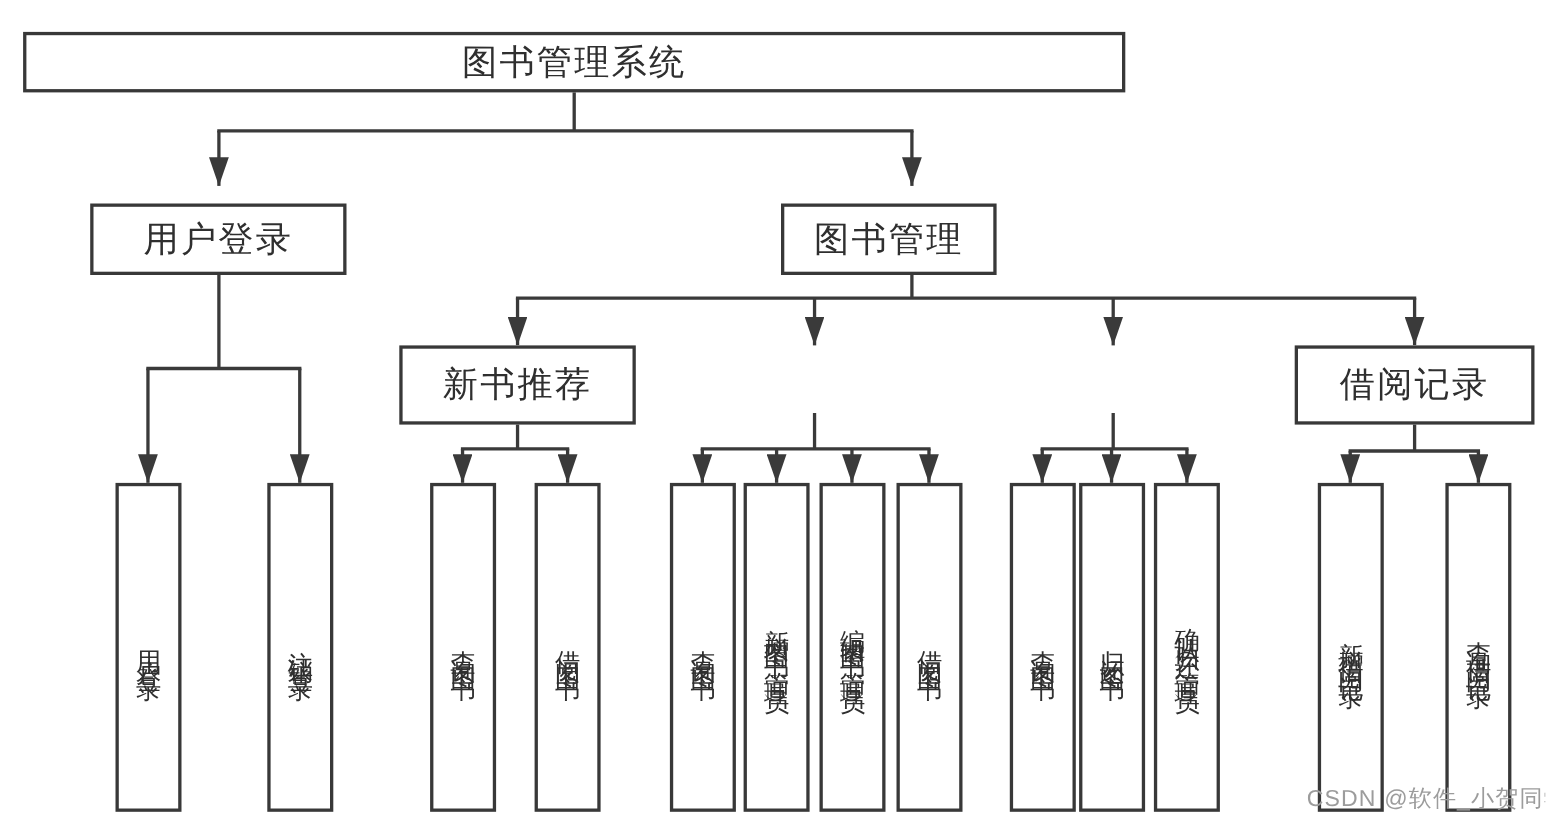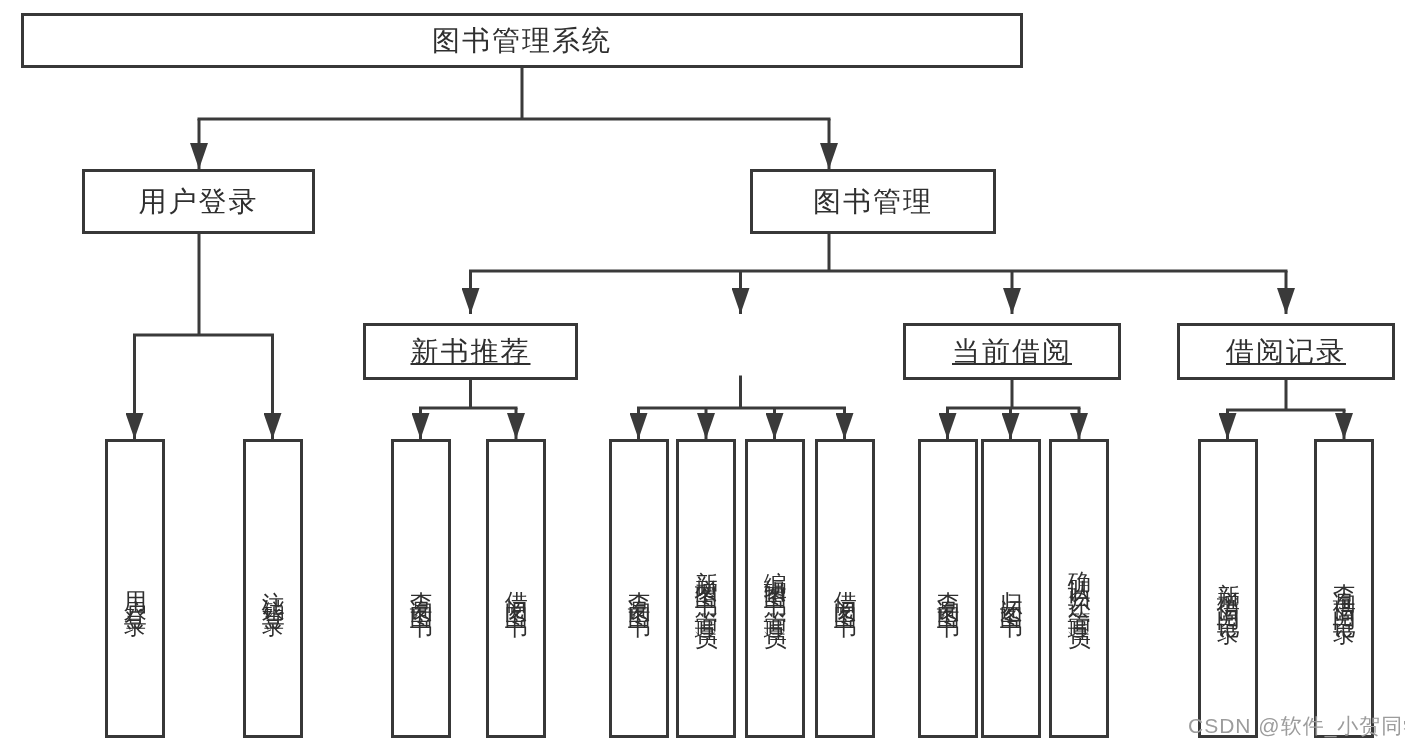--- a/index.html
+++ b/index.html
@@ -5,24 +5,24 @@
   html,body{margin:0;padding:0;background:#ffffff;}
   .canvas{
     position:relative;width:1405px;height:747px;background:#ffffff;overflow:hidden;
     font-family:"Liberation Sans","DejaVu Sans",sans-serif;color:#2f2f2f;
   }
   svg.wires{position:absolute;left:0;top:0;width:1405px;height:747px;}
   .box{
     position:absolute;box-sizing:border-box;border:3px solid #383838;background:#ffffff;
     display:flex;align-items:center;justify-content:center;
   }
-  .hlabel{font-size:28px;letter-spacing:2px;white-space:nowrap;}
+  .hlabel{font-size:32px;letter-spacing:2px;white-space:nowrap;margin-top:16px;}
   .root{left:21px;top:13px;width:1002px;height:55px;}
   .lvl2{top:169px;height:65px;}
-  .lvl3{top:323px;height:57px;text-decoration:underline;}
+  .lvl3{top:298px;height:72px;}
   .leaf{
     top:439px;width:60px;height:299px;
     writing-mode:vertical-rl;text-orientation:mixed;
     font-size:23px;letter-spacing:8px;line-height:1.1;
   }
   .watermark{
     position:absolute;left:1188px;top:712px;z-index:5;
     font-size:21px;letter-spacing:1px;color:#9c9c9c;white-space:nowrap;
   }
 </style>
@@ -70,24 +70,23 @@
 
       <path d="M1286 377 V410 M1227.5 410 H1344" stroke-linecap="square"></path>
       <line x1="1227.5" y1="410" x2="1227.5" y2="439" marker-end="url(#arw)"></line>
       <line x1="1344" y1="410" x2="1344" y2="439" marker-end="url(#arw)"></line>
     </g>
   </svg>
 
   <div class="box root hlabel">图书管理系统</div>
 
   <div class="box lvl2 hlabel" style="left:82px;width:233px;">用户登录</div>
-  <div class="box lvl2 hlabel" style="left:750px;width:246px;">图书管理</div>
+  <div class="box lvl2 hlabel" style="left:710px;width:196px;">图书管理</div>
 
   <div class="box lvl3 hlabel" style="left:363px;width:215px;">新书推荐</div>
-  <div class="box lvl3 hlabel" style="left:903px;width:218px;">当前借阅</div>
   <div class="box lvl3 hlabel" style="left:1177px;width:218px;">借阅记录</div>
 
   <div class="box leaf" style="left:105px;">用户登录</div>
   <div class="box leaf" style="left:243px;">注销登录</div>
   <div class="box leaf" style="left:391px;">查询图书</div>
   <div class="box leaf" style="left:486px;">借阅图书</div>
   <div class="box leaf" style="left:609px;">查询图书</div>
   <div class="box leaf" style="left:676px;">新增图书（管理员）</div>
   <div class="box leaf" style="left:745px;">编辑图书（管理员）</div>
   <div class="box leaf" style="left:815px;">借阅图书</div>

